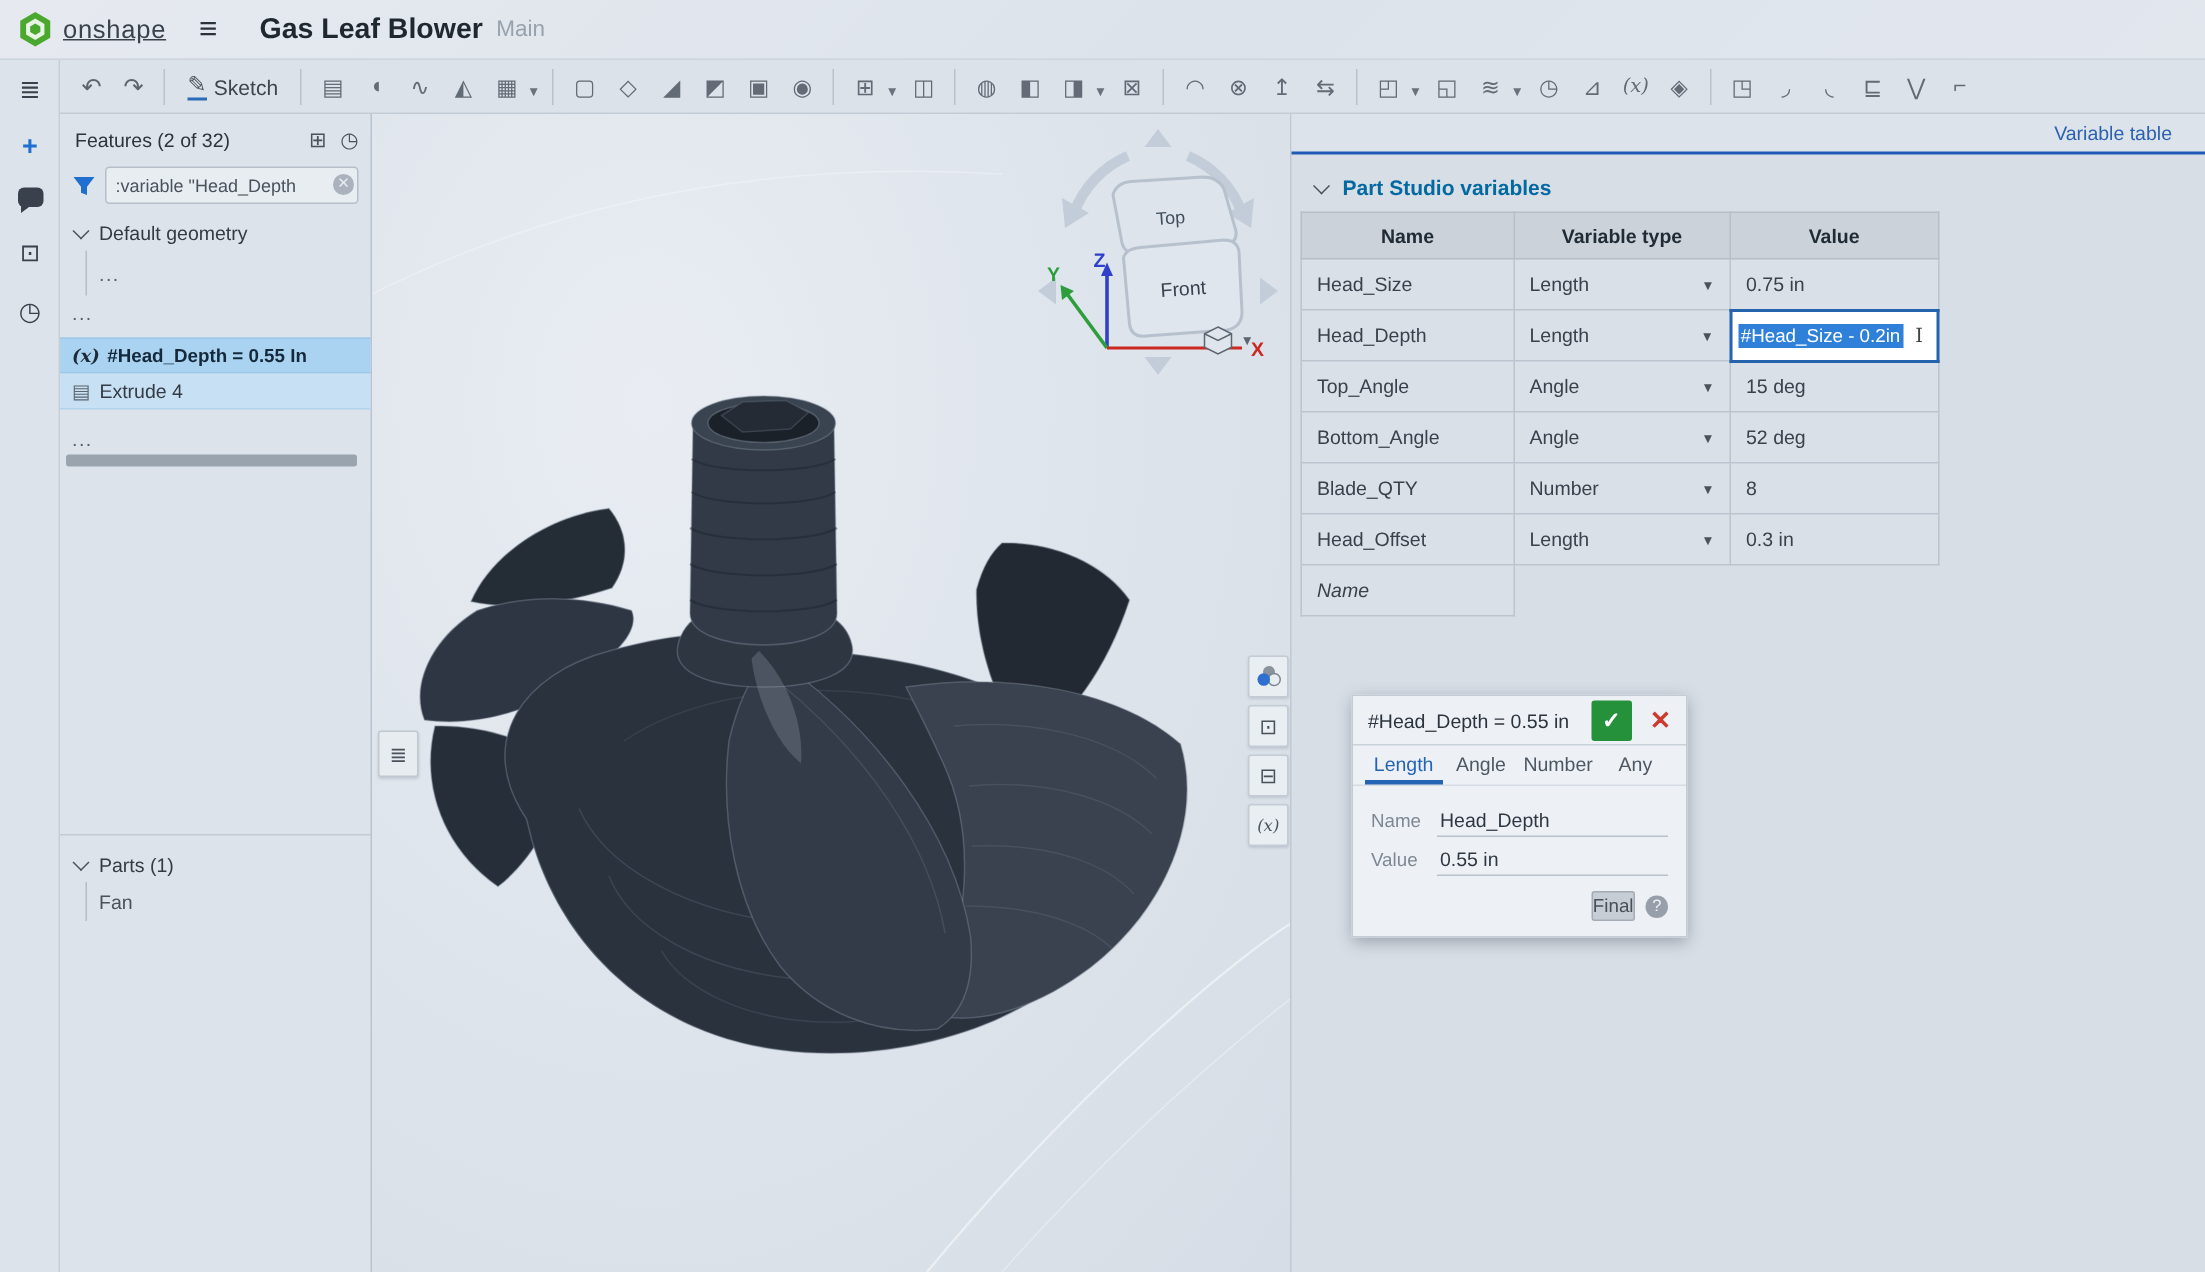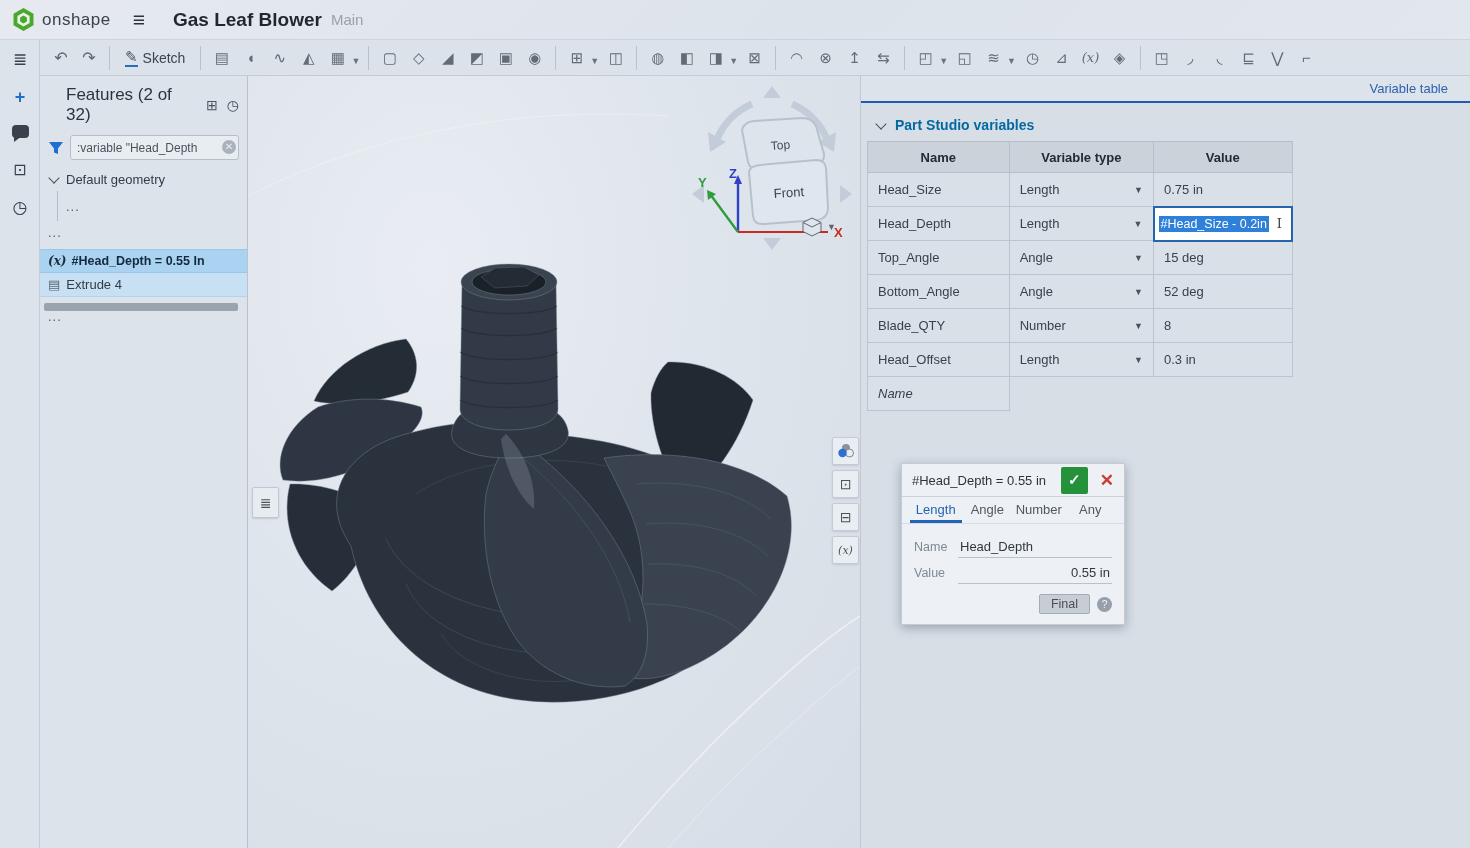--- a/index.html
+++ b/index.html
@@ -5,21 +5,21 @@
   * { margin:0; padding:0; box-sizing:border-box; }
   html,body { width:1470px; height:848px; overflow:hidden; }
   body { font-family:"Liberation Sans", sans-serif; background:#d9e0e8; color:#333b45; }
   .app { position:absolute; inset:0; width:1470px; height:848px; background:#dbe2ea; }
 
   
   .topbar { position:absolute; left:0; top:0; width:1470px; height:40px;
     background:linear-gradient(135deg,#e6eaf0 0%,#dde3eb 55%,#e2e7ee 100%);
     display:flex; align-items:center; border-bottom:1px solid #ccd4dd; z-index:5; }
   .logo-wrap { display:flex; align-items:center; gap:7px; padding-left:12px; }
-  .logo-text { font-size:17px; color:#3a424c; letter-spacing:.5px; }
+  .logo-text { font-size:17px; color:#3a424c; letter-spacing:.5px;text-decoration:underline; }
   .hamburger { font-size:21px; color:#2a323c; margin-left:22px; cursor:pointer; }
   .doc-title { font-size:19px; font-weight:bold; color:#1f272f; margin-left:28px; }
   .doc-branch { font-size:15px; color:#98a2ac; margin-left:9px; }
 
   
   .toolbar { position:absolute; left:40px; top:40px; width:1430px; height:36px;
     background:#dce2e9; border-bottom:1px solid #c3ccd5; display:flex; align-items:center;
     padding-left:8px; gap:2px; overflow:hidden; z-index:4; }
   .tbtn { width:26px; height:26px; display:flex; align-items:center; justify-content:center;
     font-size:16px; color:#5d6670; cursor:pointer; border-radius:2px; flex:0 0 auto; }
@@ -43,21 +43,21 @@
   .bubble { width:17px; height:13px; background:#39424c; border-radius:4px; position:relative; }
   .bubble:after { content:""; position:absolute; left:2px; bottom:-4px; border:4px solid transparent;
     border-top-color:#39424c; border-left-color:#39424c; border-width:3px 4px; }
   .rail-icon.ri-4 { margin-top:8px; font-size:16px; }
   .rail-icon.ri-5 { margin-top:8px; font-size:17px; }
 
   
   .features-panel { position:absolute; left:40px; top:76px; width:208px; height:772px;
     background:#dce3ea; border-right:1px solid #bac3cd; z-index:3; }
   .fp-header { display:flex; align-items:center; padding:9px 8px 4px 10px; }
-  .fp-title { font-size:17px; color:#2c343e; flex:1;margin-left:16px; }
+  .fp-title { font-size:13px; color:#2c343e; flex:1; }
   .fp-hicon { font-size:14px; color:#4a525c; margin-left:9px; cursor:pointer; }
   .filter-row { display:flex; align-items:center; padding:6px 8px 8px 8px; gap:6px; }
   .funnel { flex:0 0 auto; cursor:pointer; }
   .filter-input-wrap { position:relative; flex:1; }
   .filter-input { width:100%; height:25px; border:1px solid #b6bfc9; border-radius:3px;
     background:#e8edf2; font-size:12px; color:#4a525c; padding:0 18px 0 6px;
     font-family:"Liberation Sans", sans-serif; }
   .filter-clear { position:absolute; right:3px; top:5px; width:14px; height:14px; border-radius:50%;
     background:#aab3bd; color:#e8edf2; font-size:10px; line-height:14px; text-align:center; cursor:pointer; }
   .tree-row { display:flex; align-items:center; height:23px; padding-left:8px; font-size:13px;
@@ -125,24 +125,24 @@
     font-size:15px; font-weight:bold; display:flex; align-items:center; justify-content:center;
     cursor:pointer; margin-right:8px; }
   .vd-cancel { color:#cc3b30; font-size:17px; font-weight:bold; cursor:pointer; padding:0 4px; }
   .vd-tabs { display:flex; height:27px; border-bottom:1px solid #d4dbe2; padding:0 8px; }
   .vd-tab { flex:1; text-align:center; font-size:13px; color:#4e5862; line-height:26px; cursor:pointer; }
   .vd-tab.active { color:#2464b4; border-bottom:3px solid #2464b4; }
   .vd-body { padding:8px 12px 10px 12px; }
   .vd-row { display:flex; align-items:baseline; margin-top:6px; }
   .vd-label { font-size:12.5px; color:#7e8892; width:44px; flex:0 0 auto; }
   .vd-input { flex:1; border-bottom:1px solid #b9c2cb; font-size:13px; color:#2f3842; padding:1px 2px 3px 2px; }
-  .vd-input.right { text-align:right; }
+  .vd-input.right { text-align:left; }
   .vd-footer { display:flex; align-items:center; justify-content:flex-end; gap:7px; margin-top:10px; }
   .final-btn { background:#c7cdd4; border:1px solid #a3abb4; border-radius:2px; font-size:12.5px;
-    color:#474f59; padding:2px 11px; cursor:pointer; }
+    color:#474f59; padding:2px 0; cursor:pointer; }
   .help-dot { width:15px; height:15px; border-radius:50%; background:#97a0aa; color:#edf1f5;
     font-size:11px; line-height:15px; text-align:center; cursor:pointer; }
 </style>
 </head>
 <body>
 
 <div class="app">
 
   <div class="topbar">
     <div class="logo-wrap">
@@ -261,20 +261,30 @@
     <div class="tree-row row-sel2">
       <span class="feat-icon">▤</span>
       <span>Extrude 4</span>
     </div>
     <div class="tree-row" style="height:26px;margin-top:6px;">
       <span class="dots">...</span>
     </div>
 
     <div class="rollback"></div>
 
+    <div class="parts-block">
+      <div class="tree-row">
+        <span class="chev"></span>
+        <span>Parts (1)</span>
+      </div>
+      <div class="tree-row" style="height:26px;">
+        <span class="guide"></span>
+        <span style="margin-left:18px;color:#4a525c;">Fan</span>
+      </div>
+    </div>
   </div>
 
   <div class="viewport">
     <svg class="vp-arc" viewBox="0 0 612 772">
       <path d="M370,772 C480,640 580,560 612,540" stroke="rgba(255,255,255,.5)" fill="none" stroke-width="1.5"></path>
       <path d="M420,772 C520,660 600,600 612,590" stroke="rgba(255,255,255,.35)" fill="none"></path>
       <path d="M0,120 C120,60 260,30 420,40" stroke="rgba(255,255,255,.3)" fill="none"></path>
     </svg>
 
     <svg style="position:absolute;left:8px;top:168px;" width="580" height="480" viewBox="0 0 580 480">

